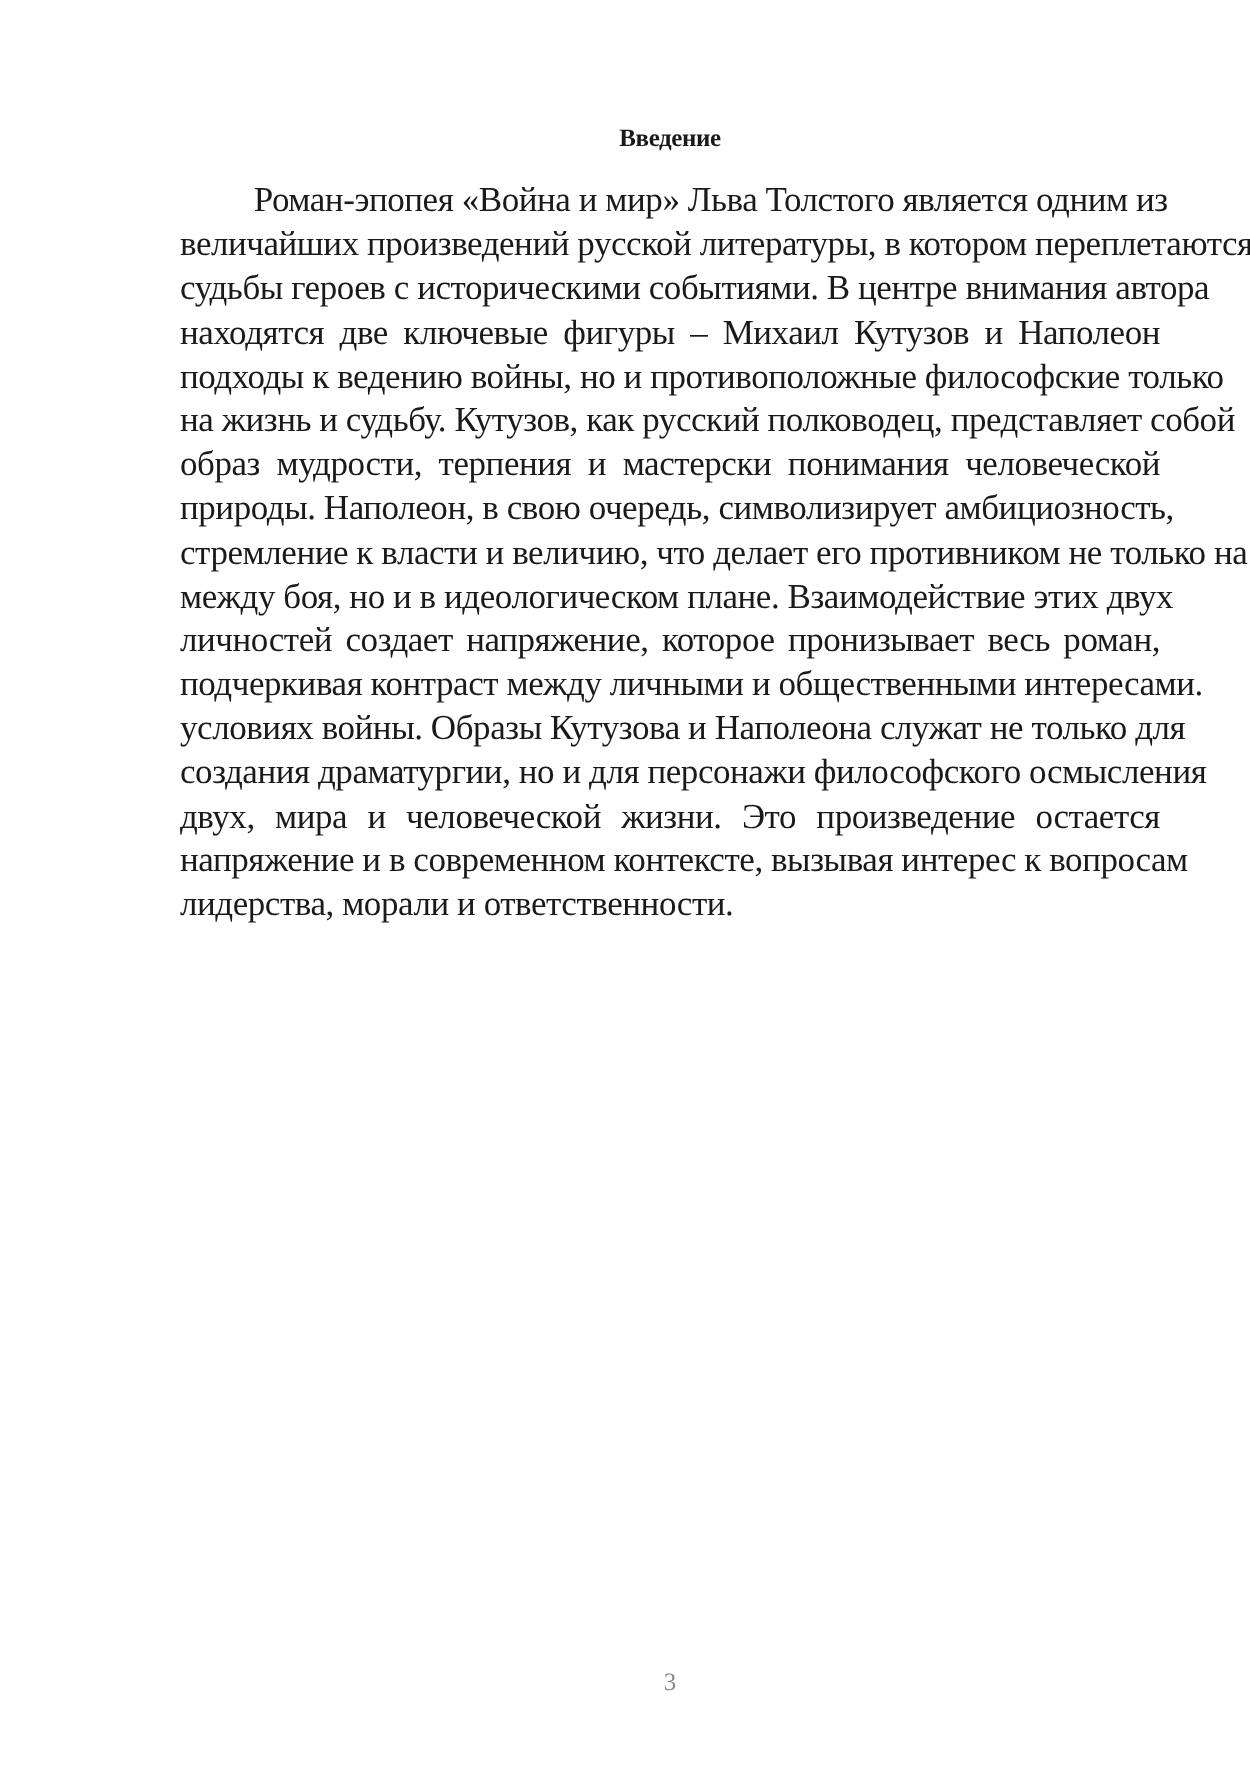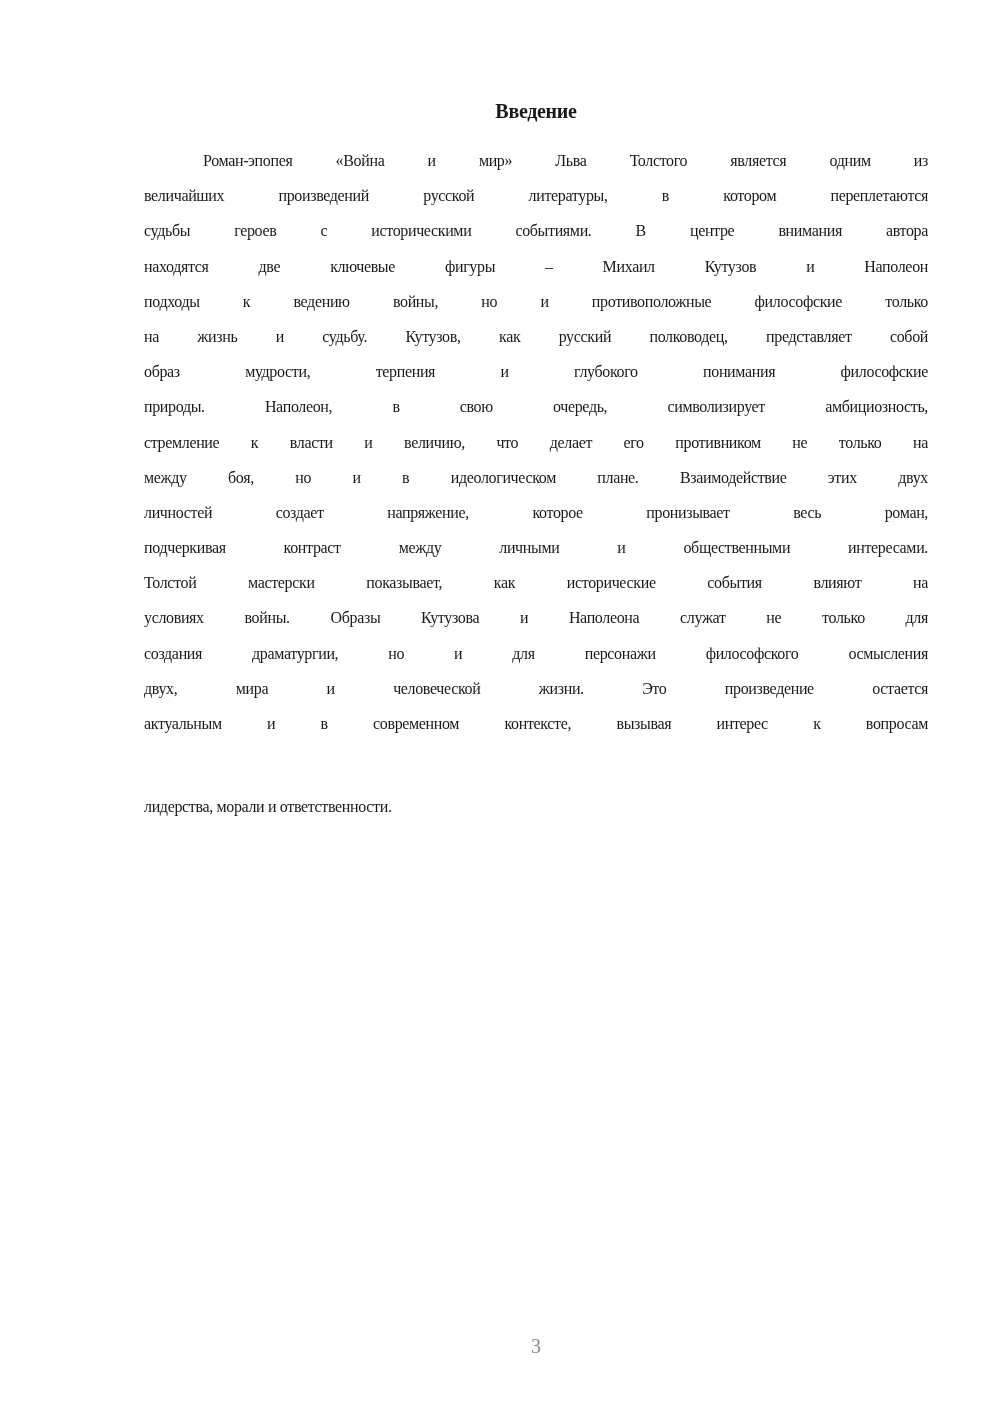--- a/index.html
+++ b/index.html
@@ -33,38 +33,37 @@
       font-size: 20px;
       line-height: 28px;
       letter-spacing: -0.3px;
       color: #1a1a1a;
     }
     .body-text {
       position: absolute;
       left: 144px;
       top: 143px;
       width: 784px;
-      font-size: 16px;
+      font-size: 28px;
       color: #1a1a1a;
     }
     .line {
       display: block;
       height: 35.2px;
       line-height: 35.2px;
       white-space: nowrap;
       text-align: justify;
       text-align-last: justify;
       letter-spacing: -0.35px;
     }
     .line.first {
       padding-left: 59px;
     }
     .line.last {
       text-align-last: left;
-      margin-top: 48px;
     }
     .page-number {
       position: absolute;
       left: 0;
       top: 1333px;
       width: 1072px;
       text-align: center;
       font-size: 20px;
       line-height: 26px;
       color: #8a8a8a;
@@ -76,28 +75,27 @@
 <div class="page">
   <div class="heading">Введение</div>
 
   <div class="body-text">
     <span class="line first">Роман-эпопея «Война и мир» Льва Толстого является одним из</span>
     <span class="line">величайших произведений русской литературы, в котором переплетаются</span>
     <span class="line">судьбы героев с историческими событиями. В центре внимания автора</span>
     <span class="line">находятся две ключевые фигуры – Михаил Кутузов и Наполеон</span>
     <span class="line">подходы к ведению войны, но и противоположные философские только</span>
     <span class="line">на жизнь и судьбу. Кутузов, как русский полководец, представляет собой</span>
-    <span class="line">образ мудрости, терпения и глубокого понимания философские</span>
+    <span class="line">образ мудрости, терпения и мастерски понимания человеческой</span>
     <span class="line">природы. Наполеон, в свою очередь, символизирует амбициозность,</span>
     <span class="line">стремление к власти и величию, что делает его противником не только на</span>
     <span class="line">между боя, но и в идеологическом плане. Взаимодействие этих двух</span>
     <span class="line">личностей создает напряжение, которое пронизывает весь роман,</span>
     <span class="line">подчеркивая контраст между личными и общественными интересами.</span>
-    <span class="line">Толстой мастерски показывает, как исторические события влияют на</span>
     <span class="line">условиях войны. Образы Кутузова и Наполеона служат не только для</span>
     <span class="line">создания драматургии, но и для персонажи философского осмысления</span>
     <span class="line">двух, мира и человеческой жизни. Это произведение остается</span>
-    <span class="line">актуальным и в современном контексте, вызывая интерес к вопросам</span>
+    <span class="line">напряжение и в современном контексте, вызывая интерес к вопросам</span>
     <span class="line last">лидерства, морали и ответственности.</span>
   </div>
 
   <div class="page-number">3</div>
 </div>
 
 </body></html>

